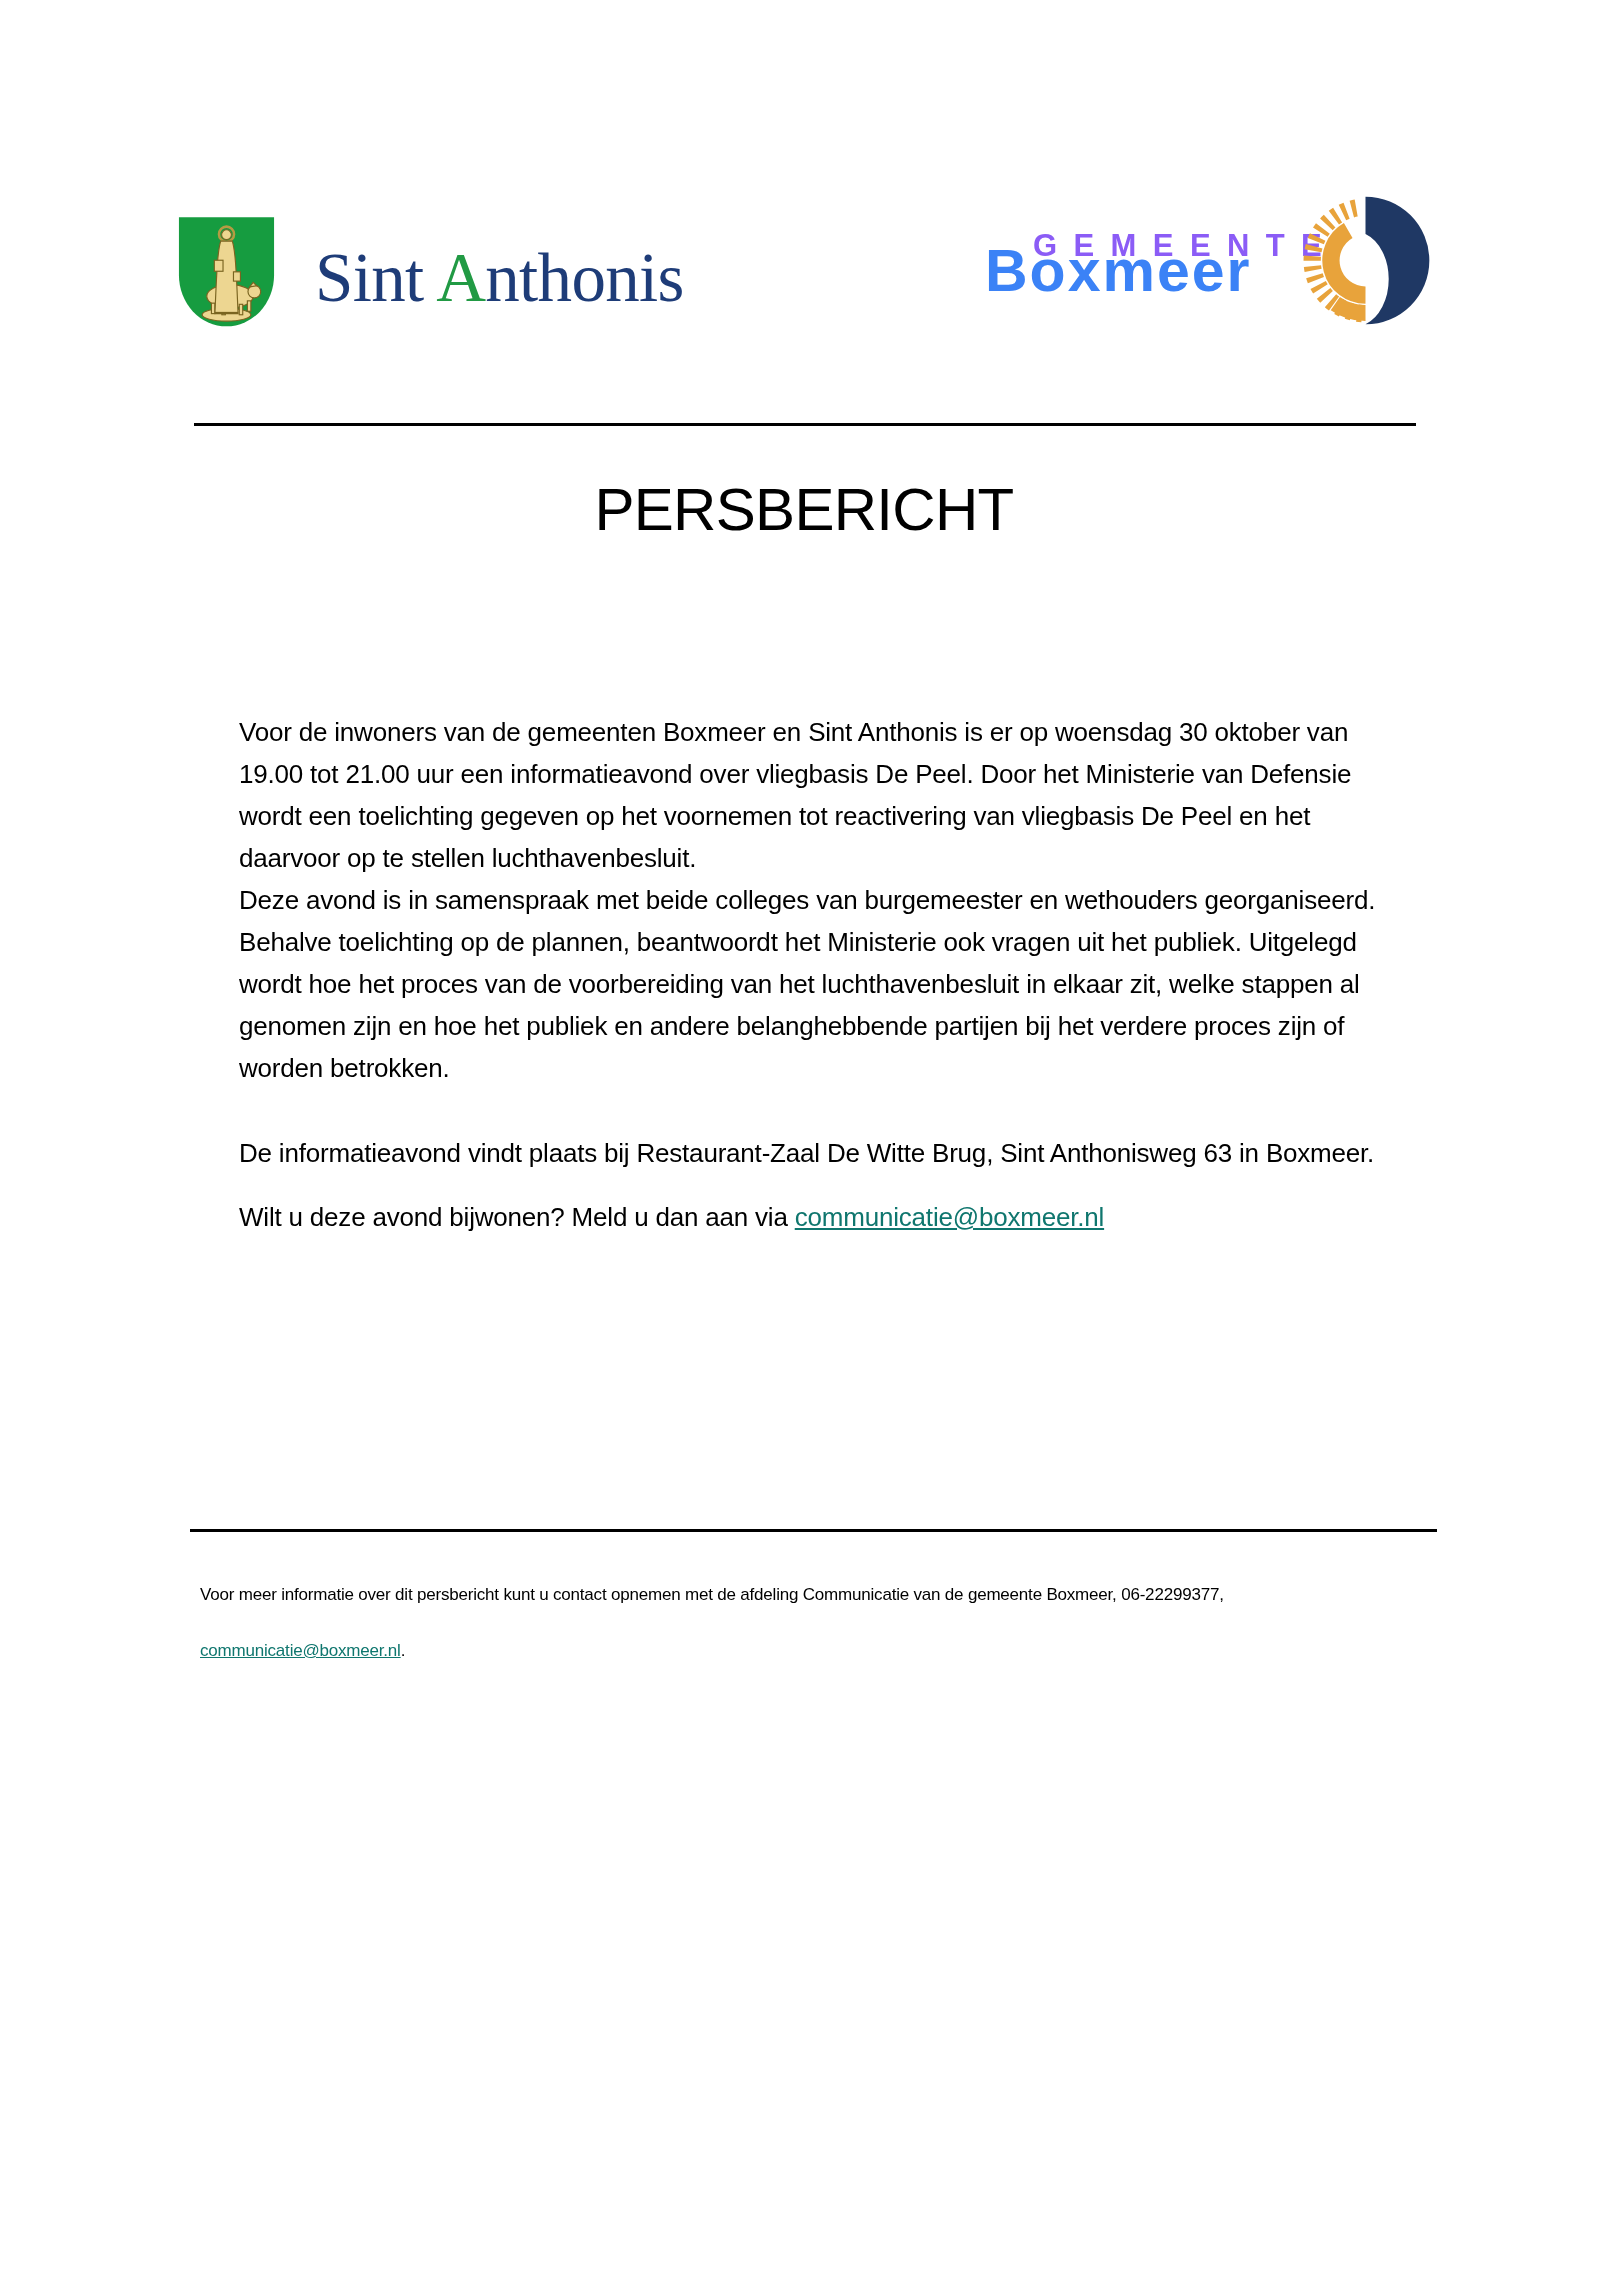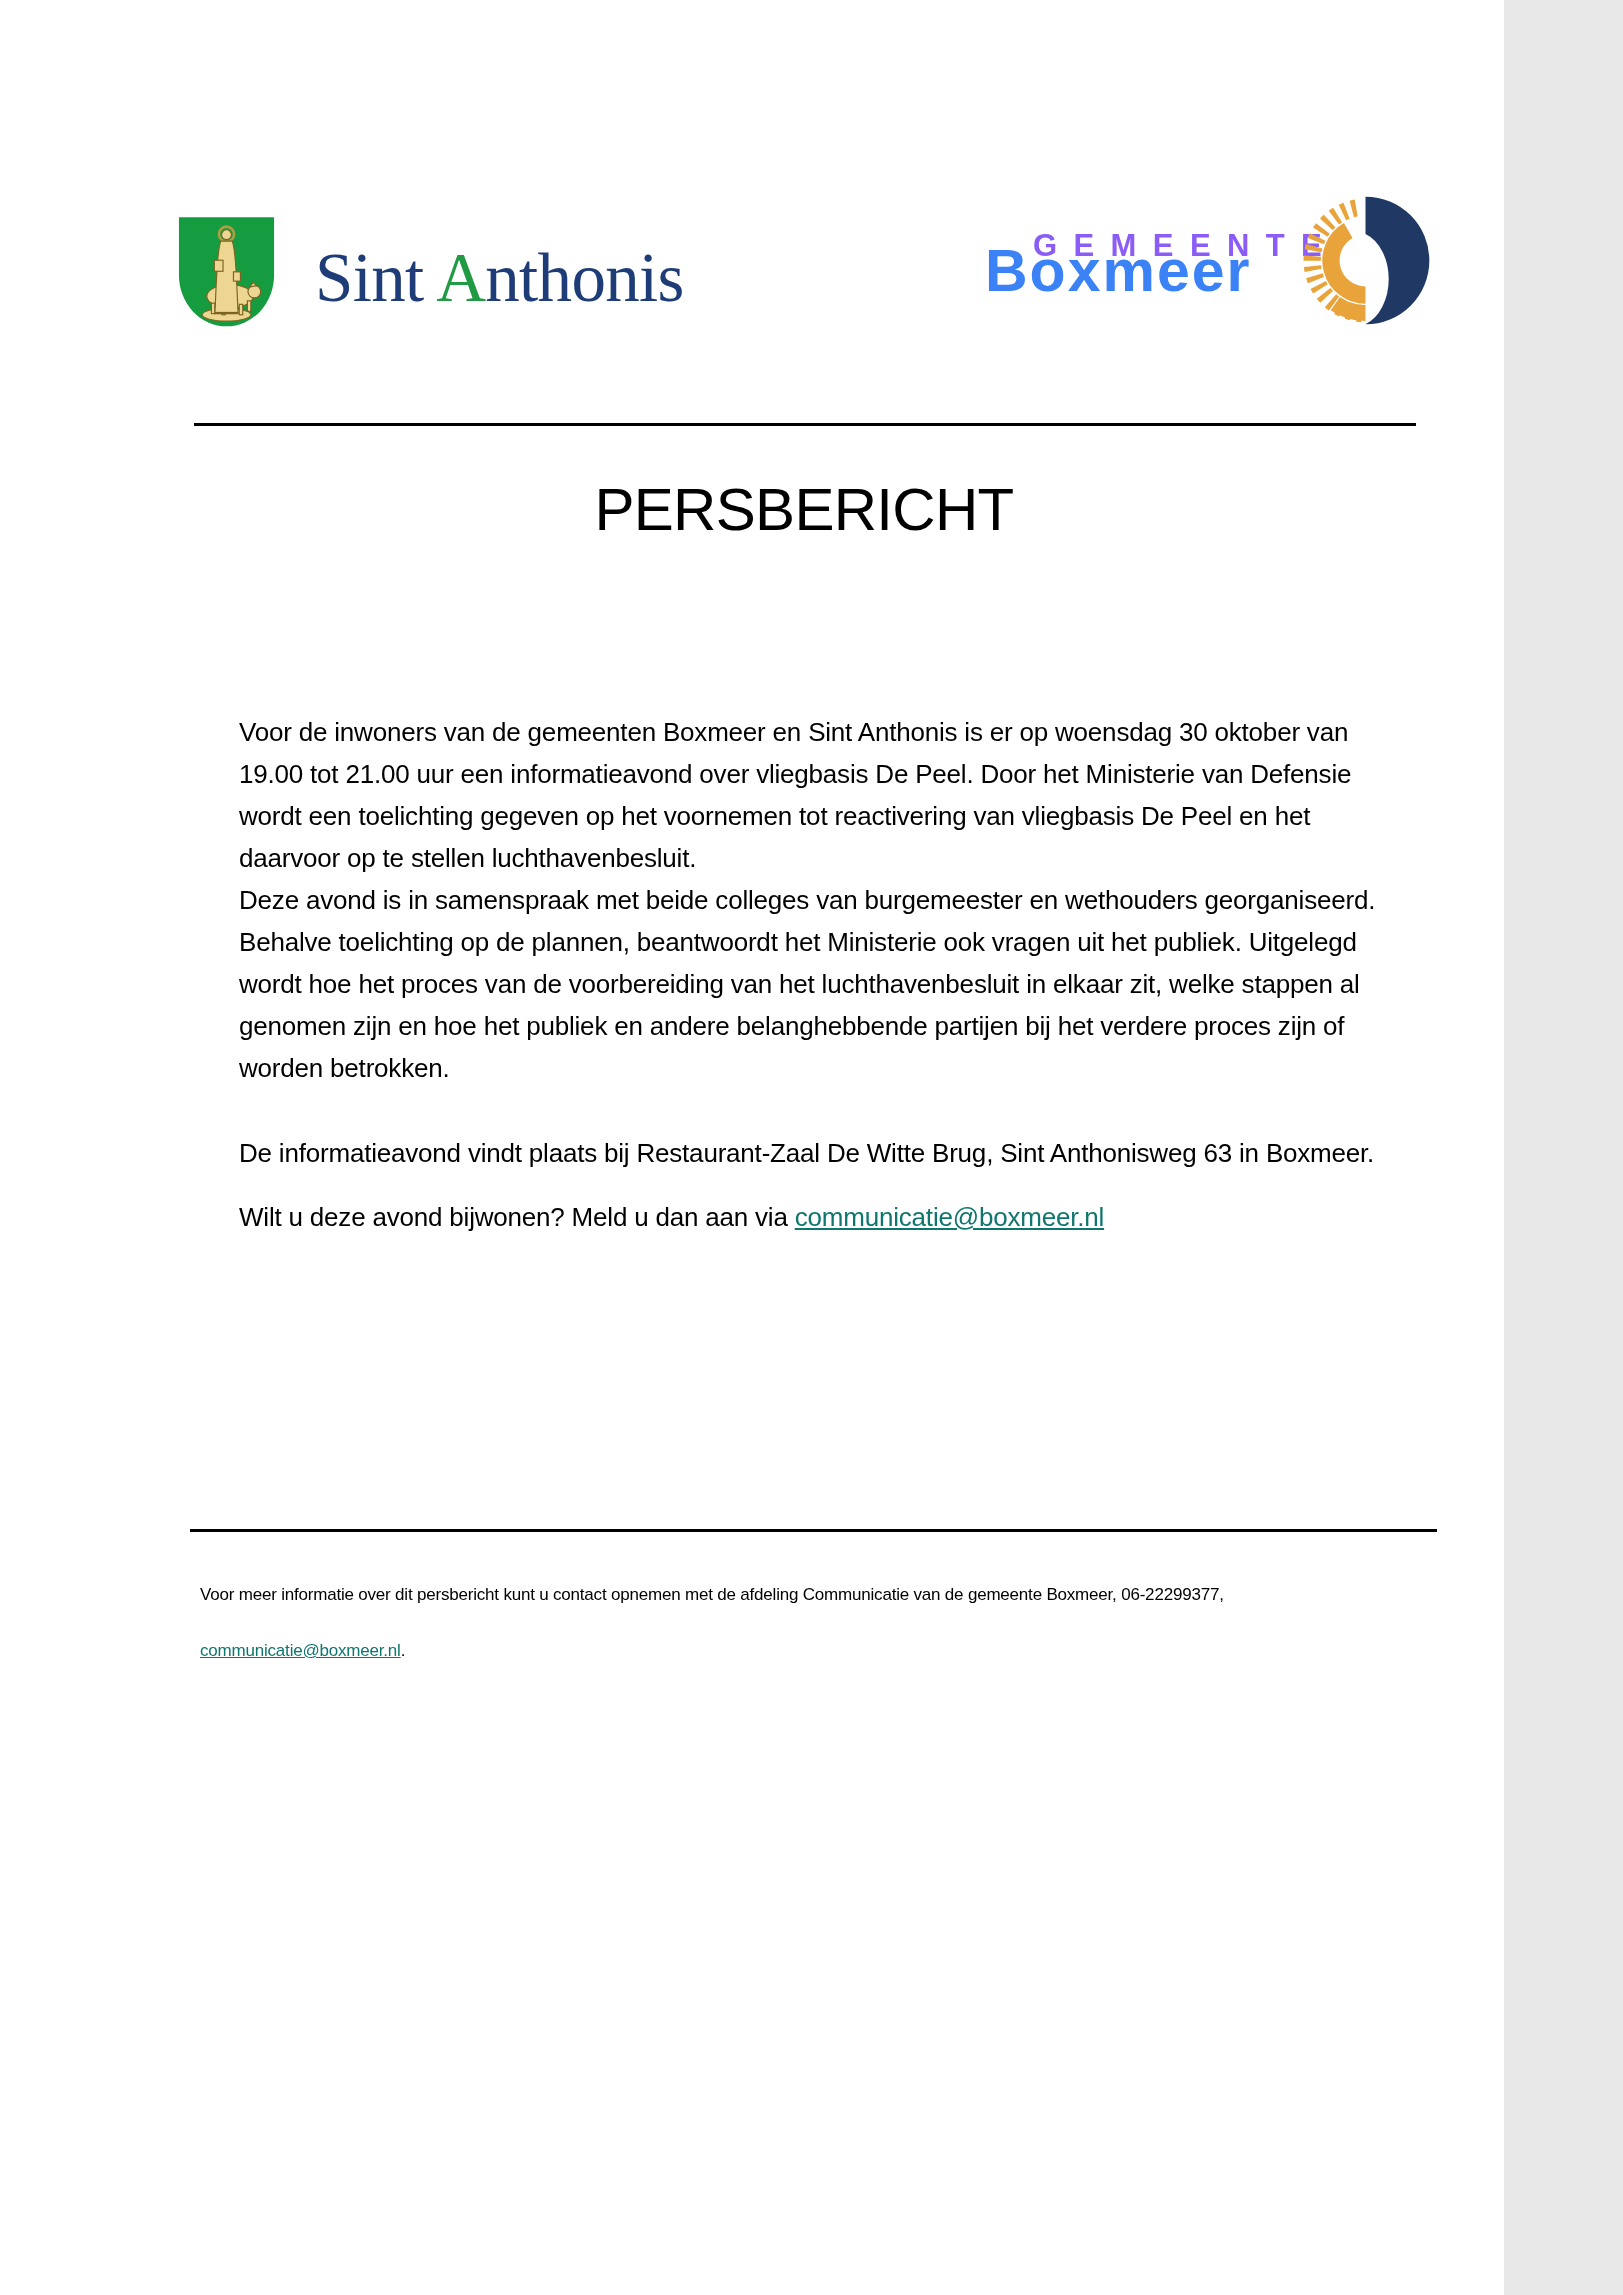--- a/index.html
+++ b/index.html
@@ -1,18 +1,18 @@
 <!DOCTYPE html>
 <html style="font-size:10.5px"><head>
 <meta charset="utf-8">
 <style>
   html,body{margin:0;padding:0;background:#e8e8e8;}
   .page{
     position:relative;
-    width:1504px;height:2295px;
+    width:1623px;height:2295px;
     background:#ffffff;
     font-family:"Liberation Sans",sans-serif;
     color:#000;
     overflow:hidden;
   }
 
   
   .sa-logo{position:absolute;left:175px;top:215px;display:flex;align-items:flex-start;}
   .sa-shield{width:103px;height:116px;display:block;}
   .sa-name{

